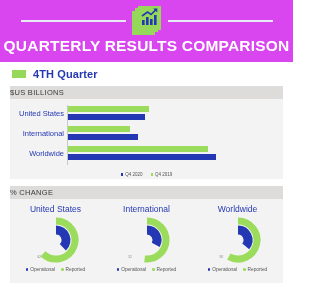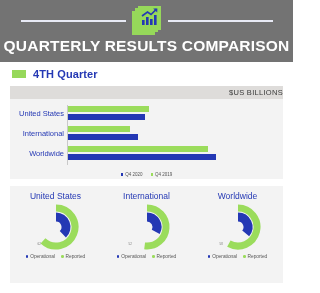--- a/index.html
+++ b/index.html
@@ -8,21 +8,21 @@
     background:#ffffff;
     font-family:"Liberation Sans", sans-serif;
     overflow:hidden;
   }
   .page{position:relative;width:293px;height:293px;background:#fff;}
 
   
   .header{
     position:relative;
     width:293px;height:62px;
-    background:#737373;
+    background:#d946ef;
   }
   .logo-row{
     position:absolute;top:5px;left:0;width:293px;height:32px;
     display:flex;align-items:center;justify-content:center;
   }
   .rule{
     height:2px;background:#e8eaf5;flex:0 0 105px;
   }
   .logo{
     position:relative;
@@ -61,21 +61,21 @@
   }
 
   
   .panel{
     position:absolute;left:10px;width:273px;
     background:#f3f3f3;
   }
   .panel-head{
     height:13px;
     background:#dedcda;
-    display:flex;align-items:center;justify-content:flex-end;
+    display:flex;align-items:center;justify-content:flex-start;
   }
   .panel-head-text{
     font-size:7.5px;color:#3a3a3a;letter-spacing:0.3px;font-weight:normal;
   }
 
   
   #bar-panel{top:86px;height:93px;}
   .bar-body{position:relative;height:80px;padding:0;}
   .bar-axis{
     position:absolute;left:57px;top:6px;width:1px;height:60px;background:#c9c9c9;
@@ -203,20 +203,23 @@
         </div>
         <div class="lg-item">
           <span class="lg-dot green"></span>
           <span class="lg-txt">Q4 2019</span>
         </div>
       </div>
     </div>
   </div>
 
   <div class="panel" id="donut-panel">
+    <div class="panel-head">
+      <span class="panel-head-text">% CHANGE</span>
+    </div>
     <div class="donut-body">
 
       <div class="donut-cell">
         <div class="donut-title">United States</div>
         <div class="donut-wrap">
           <svg viewBox="0 0 48 48" id="donut-0">
               <path d="M 24 5 A 19 19 0 1 1 10.99360498735492 37.85040392100682" stroke="#9bdc5c" stroke-width="7" fill="none"></path>
               <path d="M 24 14 A 10 10 0 0 1 30.845471059286886 31.289686274214116" stroke="#2438b4" stroke-width="9" fill="none"></path>
             </svg>
           <span class="donut-val" style="left:6px;bottom:5px">62</span>

